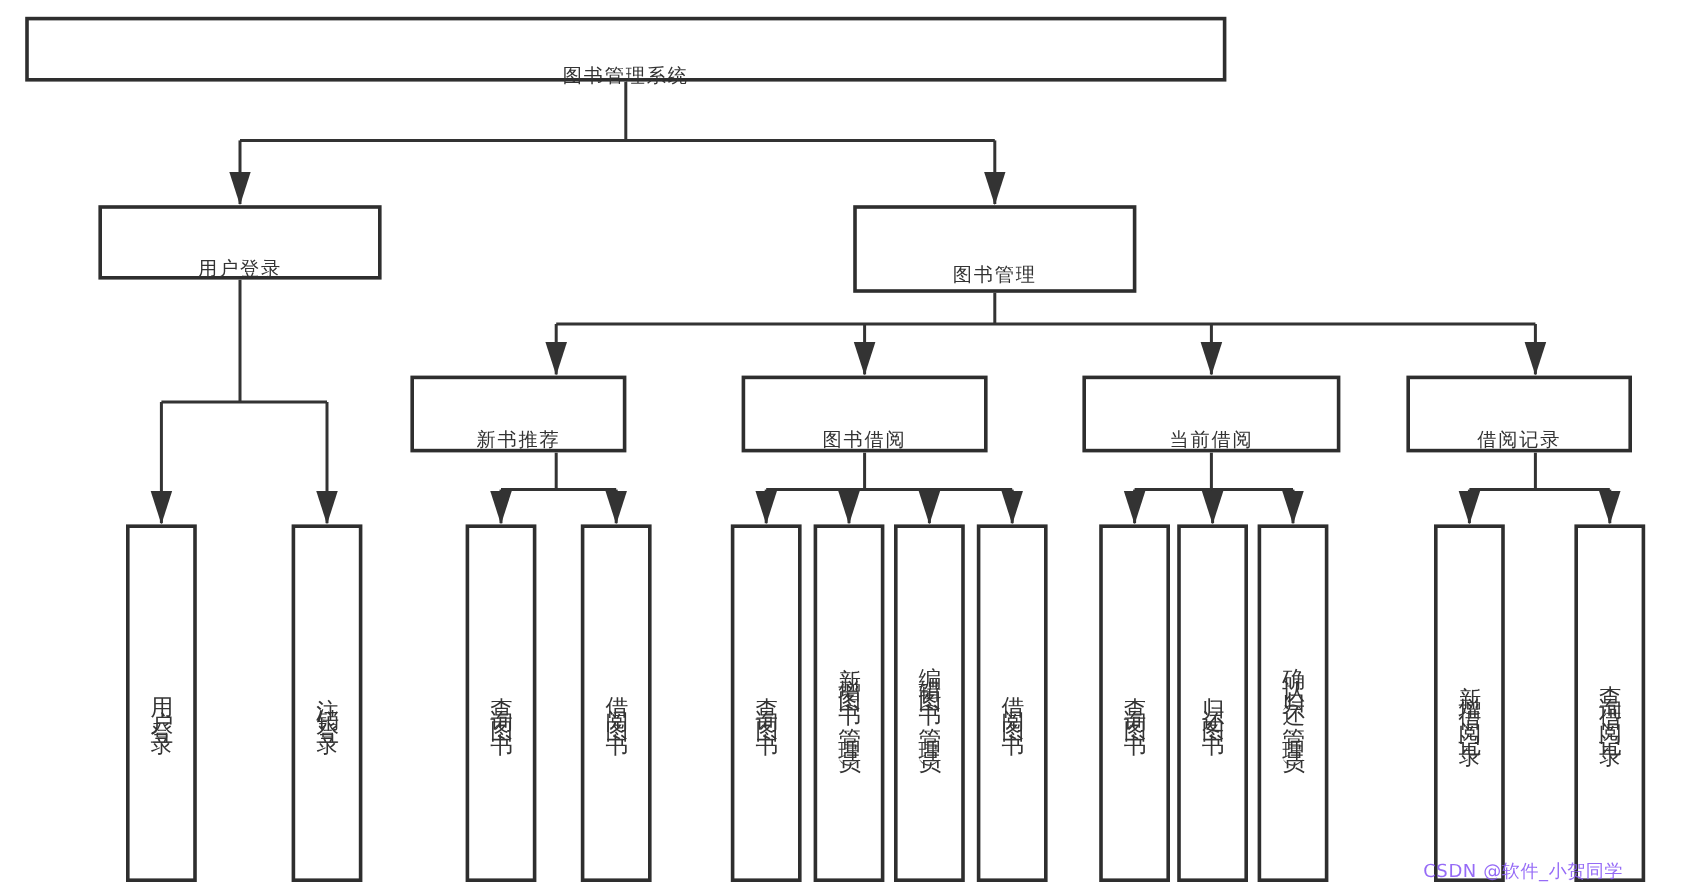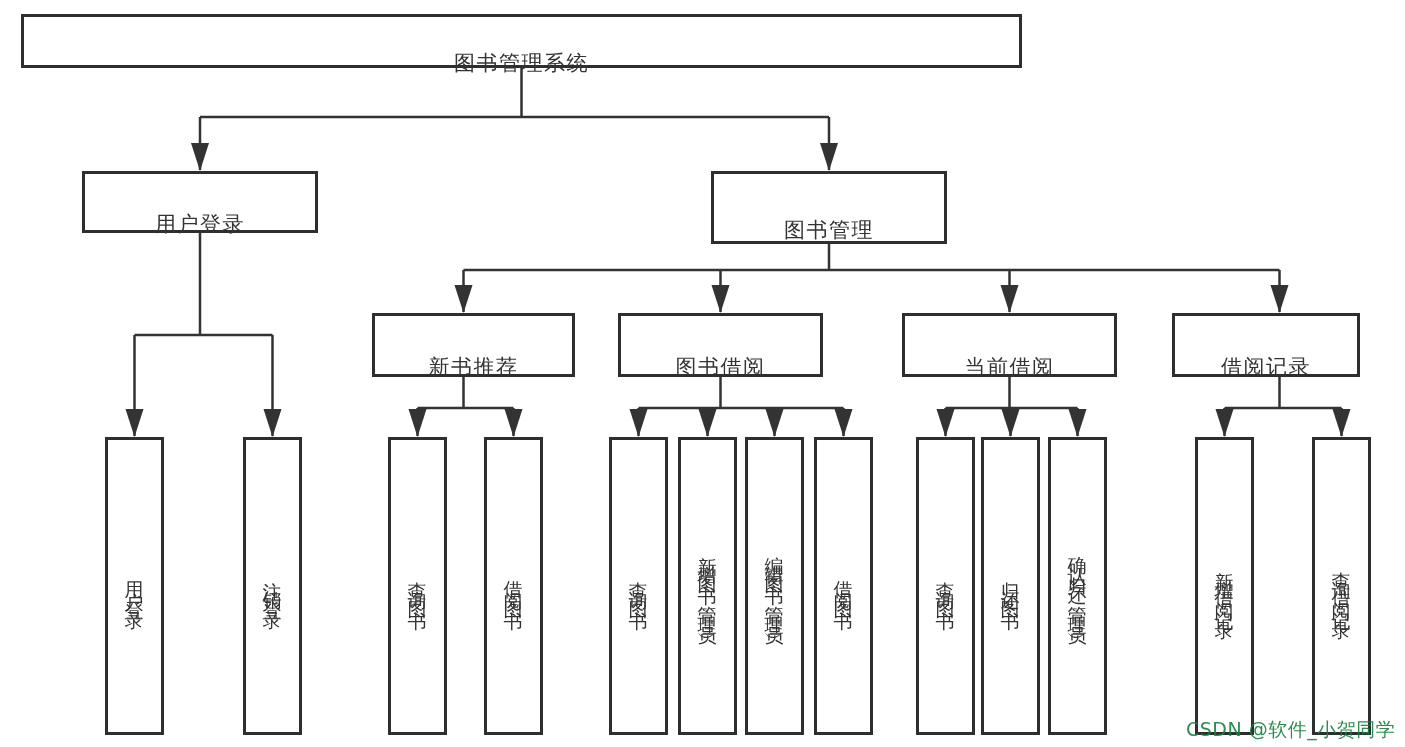--- a/index.html
+++ b/index.html
@@ -29,40 +29,40 @@
     position: absolute;
     box-sizing: border-box;
     background: #ffffff;
     border: 3px solid #2e2e2e;
     display: flex;
     align-items: center;
     justify-content: center;
     z-index: 2;
   }
   .box .hlabel {
-    font-size: 21px;
+    font-size: 16px;
     color: #333333;
     letter-spacing: 1.5px;
     white-space: nowrap;
     margin-top: 44px;
   }
   .vbox .vlabel {
     writing-mode: vertical-rl;
     font-size: 19px;
     color: #333333;
     letter-spacing: 10px;
     line-height: 1;
   }
   #watermark {
     position: absolute;
     left: 1186px;
     top: 717px;
     z-index: 3;
-    font-size: 19px;
-    color: #15803d;
+    font-size: 15px;
+    color: #8b5cf6;
     opacity: 0.9;
     white-space: nowrap;
     letter-spacing: 0.5px;
   }
 </style>
 </head>
 <body>
 
 <div id="canvas">
 
@@ -125,21 +125,21 @@
     <span class="hlabel">图书管理系统</span>
   </div>
 
   <div class="box" style="left:82px;top:171px;width:236px;height:62px">
     <span class="hlabel">用户登录</span>
   </div>
   <div class="box" style="left:711px;top:171px;width:236px;height:73px">
     <span class="hlabel">图书管理</span>
   </div>
 
-  <div class="box" style="left:372px;top:313px;width:203px;height:64px">
+  <div class="box" style="left:342px;top:313px;width:180px;height:64px">
     <span class="hlabel">新书推荐</span>
   </div>
   <div class="box" style="left:618px;top:313px;width:205px;height:64px">
     <span class="hlabel">图书借阅</span>
   </div>
   <div class="box" style="left:902px;top:313px;width:215px;height:64px">
     <span class="hlabel">当前借阅</span>
   </div>
   <div class="box" style="left:1172px;top:313px;width:188px;height:64px">
     <span class="hlabel">借阅记录</span>

